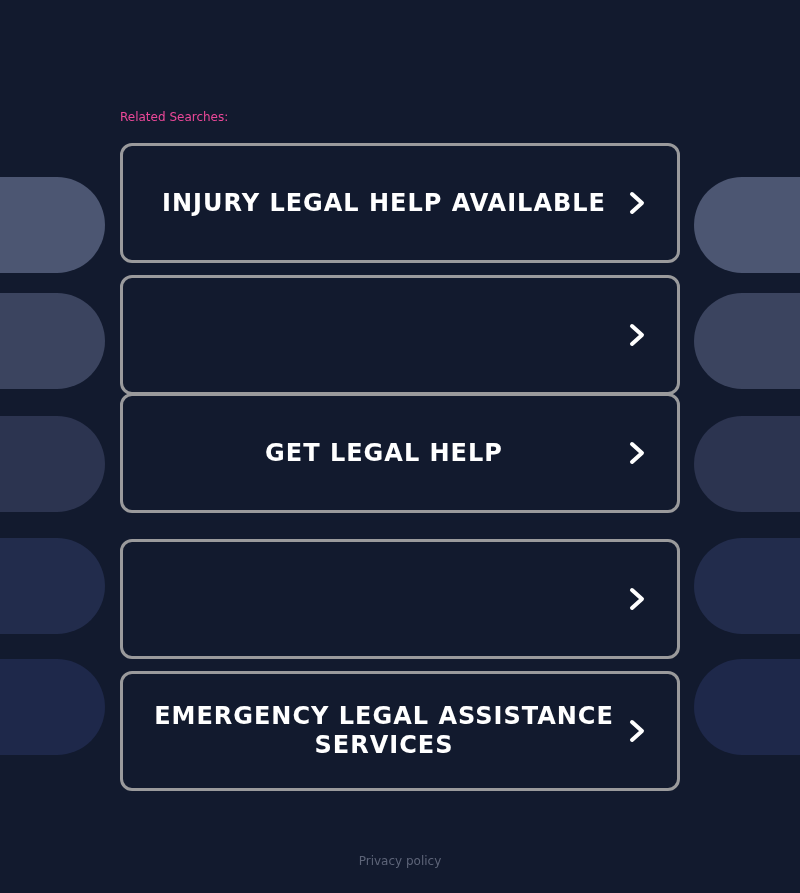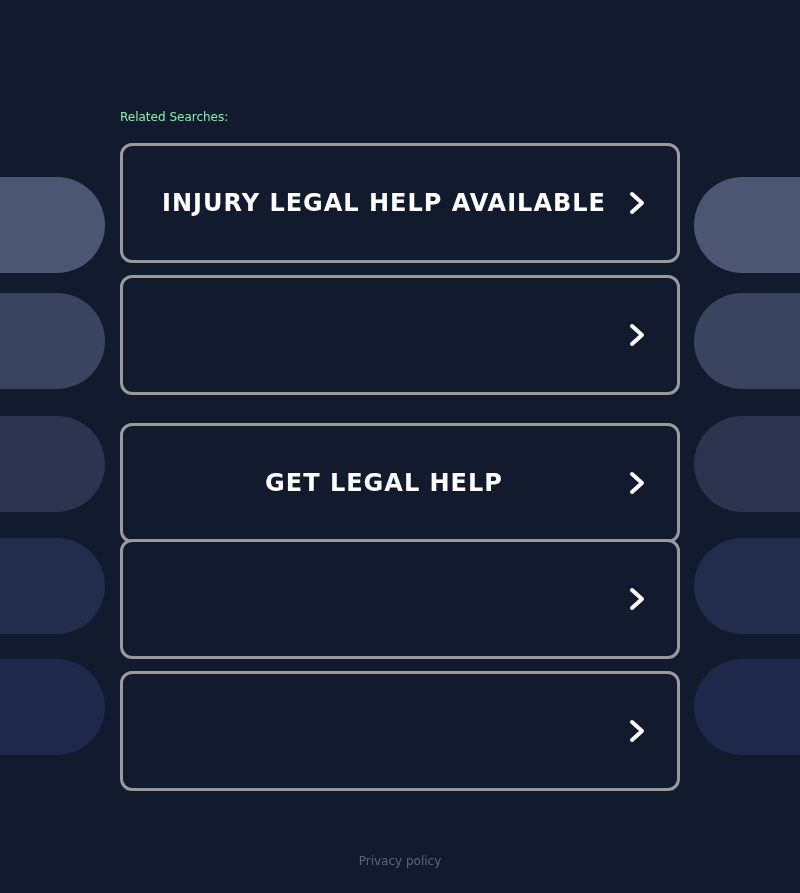--- a/index.html
+++ b/index.html
@@ -3,21 +3,21 @@
 <meta charset="utf-8">
 <style>
   html, body { margin:0; padding:0; }
   body {
     width:800px; height:893px; background:#121a2e; position:relative; overflow:hidden;
     font-family:"DejaVu Sans", sans-serif;
   }
   .pill { position:absolute; height:96px; border-radius:48px; }
   .pill.left { left:-60px; width:165px; }
   .pill.right { left:694px; width:180px; }
-  .related { position:absolute; left:120px; top:110px; font-size:12px; color:#86efac;text-align:right; }
+  .related { position:absolute; left:120px; top:110px; font-size:12px; color:#ec4899;text-align:right; }
   .btn {
     position:absolute; left:120px; width:554px; height:114px;
     border:3px solid #9a9a9c; border-radius:12px; box-sizing:content-box;
     background:#121a2e; display:flex; align-items:center; justify-content:center;
     cursor:pointer;
   }
   .btn .label {
     color:#ffffff; font-weight:bold; font-size:24px; letter-spacing:1px;
     text-align:center; width:470px; line-height:29px; margin-right:32px;
   }
@@ -47,30 +47,31 @@
   <div class="label">INJURY LEGAL HELP AVAILABLE</div>
   <svg class="chev" viewBox="0 0 28 28">
       <path d="M9 5 L19 14 L9 23" stroke="#fff" stroke-width="4" fill="none" stroke-linecap="round" stroke-linejoin="round"></path>
     </svg>
 </div>
 <div class="btn" style="top:275px">
   <svg class="chev" viewBox="0 0 28 28">
       <path d="M9 5 L19 14 L9 23" stroke="#fff" stroke-width="4" fill="none" stroke-linecap="round" stroke-linejoin="round"></path>
     </svg>
 </div>
-<div class="btn" style="top:423px">
+<div class="btn" style="top:393px">
   <div class="label">GET LEGAL HELP</div>
   <svg class="chev" viewBox="0 0 28 28">
       <path d="M9 5 L19 14 L9 23" stroke="#fff" stroke-width="4" fill="none" stroke-linecap="round" stroke-linejoin="round"></path>
     </svg>
 </div>
 <div class="btn" style="top:539px">
   <svg class="chev" viewBox="0 0 28 28">
       <path d="M9 5 L19 14 L9 23" stroke="#fff" stroke-width="4" fill="none" stroke-linecap="round" stroke-linejoin="round"></path>
     </svg>
 </div>
 <div class="btn" style="top:671px">
+  <div class="label">EMERGENCY LEGAL ASSISTANCE SERVICES</div>
   <svg class="chev" viewBox="0 0 28 28">
       <path d="M9 5 L19 14 L9 23" stroke="#fff" stroke-width="4" fill="none" stroke-linecap="round" stroke-linejoin="round"></path>
     </svg>
 </div>
 
 <a class="privacy">Privacy policy</a>
 
 </body></html>

